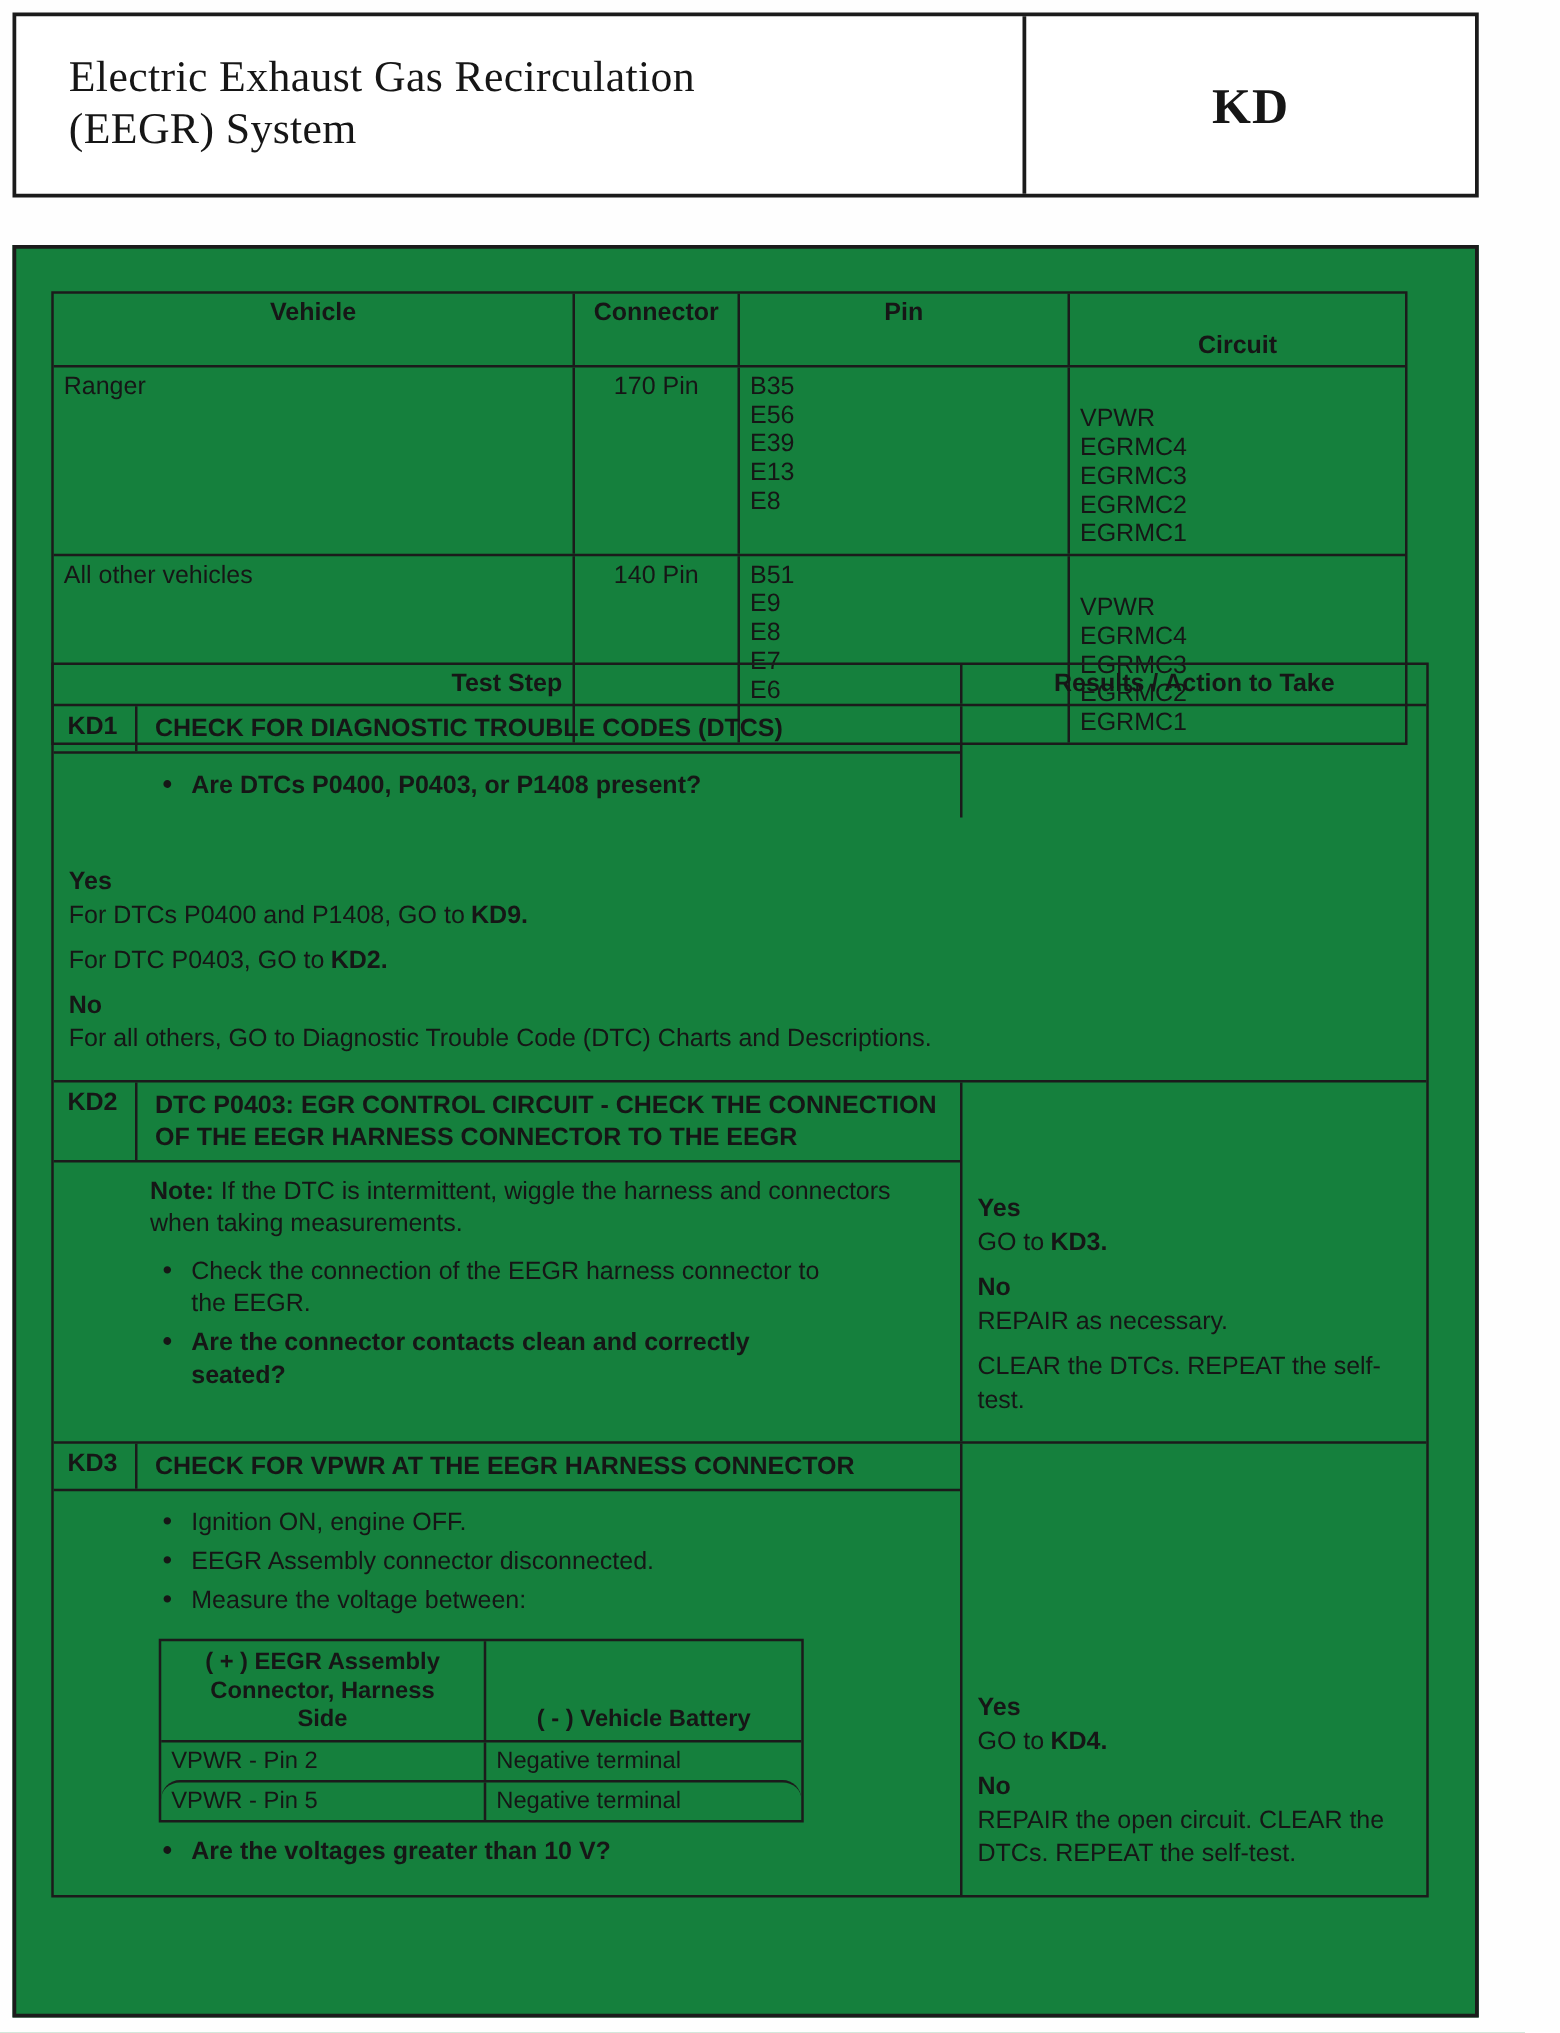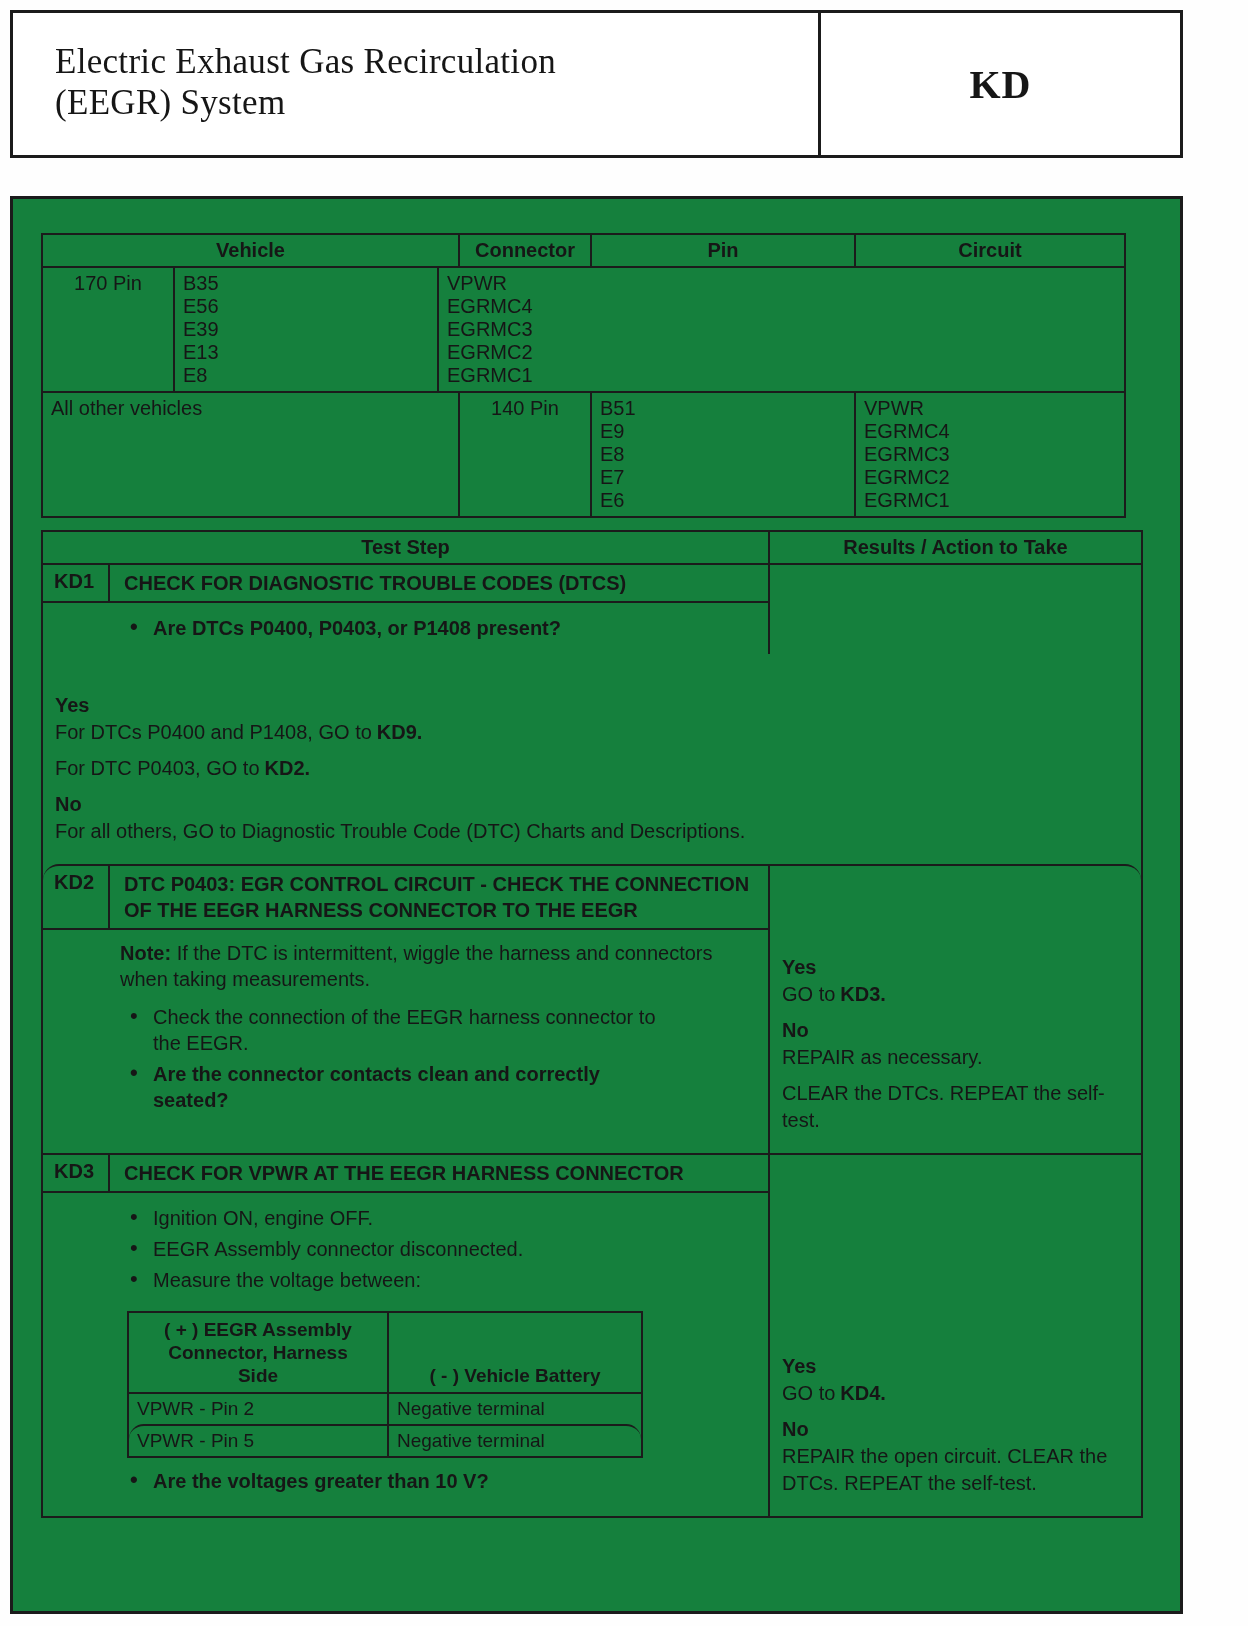--- a/index.html
+++ b/index.html
@@ -47,21 +47,21 @@
     border: 2px solid #1b1b1b; font-size: 20px;
   }
   .ct-row { display: flex; }
   .ct-header-row { border-bottom: 2px solid #1b1b1b; font-weight: bold; }
   .ct-header-row .ct-cell { text-align: center; padding: 4px 6px; }
   .ct-cell { padding: 4px 8px; }
   .c-vehicle { width: 417px; border-right: 2px solid #1b1b1b; }
   .c-connector { width: 132px; border-right: 2px solid #1b1b1b; }
   .ct-data-row .c-connector { text-align: center; }
   .c-pin { width: 264px; border-right: 2px solid #1b1b1b; }
-  .c-circuit { flex: 1; }
+  .c-circuit { flex: 1; margin-top: 26px; }
   .ct-data-row { min-height: 123px; }
   .ct-data-row + .ct-data-row { border-top: 2px solid #1b1b1b; }
   .stack-line { line-height: 23px; }
 
   
   .test-table {
     position: absolute; left: 28px; top: 331px; width: 1102px;
     border: 2px solid #1b1b1b; font-size: 20px;
   }
   .ts-header { display: flex; border-bottom: 2px solid #1b1b1b; font-weight: bold; }
@@ -73,21 +73,21 @@
   .sec-left { width: 727px; border-right: 2px solid #1b1b1b; display: flex; flex-direction: column; }
   .sec-right { flex: 1; padding: 0 10px 10px 12px; line-height: 27px; }
 
   .title-row { display: flex; border-bottom: 2px solid #1b1b1b; }
   .kd-cell { width: 67px; border-right: 2px solid #1b1b1b; font-weight: bold; padding: 5px 0 5px 11px; }
   .title-cell { flex: 1; font-weight: bold; padding: 5px 14px; line-height: 26px; }
 
   .sec-body { flex: 1; padding: 7px 8px 8px 2px; }
 
   .sec-kd1 { min-height: 254px; flex-direction: column; }
-  .sec-kd2 { min-height: 256px; border-radius: 16px; }
+  .sec-kd2 { min-height: 256px; }
   .sec-kd3 { min-height: 332px; }
   .sec-kd1 .sec-right { padding-top: 38px; }
   .sec-kd2 .sec-right { padding-top: 88px; }
   .sec-kd3 .sec-right { padding-top: 198px; }
 
   .bullet {
     position: relative; margin: 5px 0 5px 80px;
     padding-left: 28px; line-height: 26px; max-width: 545px;
   }
   .bullet::before { content: "\2022"; position: absolute; left: 5px; top: -1px; font-size: 22px; }
@@ -134,20 +134,21 @@
 
     <div class="conn-table">
       <div class="ct-row ct-header-row">
         <div class="ct-cell c-vehicle">Vehicle</div>
         <div class="ct-cell c-connector">Connector</div>
         <div class="ct-cell c-pin">Pin</div>
         <div class="ct-cell c-circuit">Circuit</div>
       </div>
 
       <div class="ct-row ct-data-row">
+        <div class="ct-cell c-vehicle">Ranger</div>
         <div class="ct-cell c-connector">170 Pin</div>
         <div class="ct-cell c-pin">
           <div class="stack-line">B35</div>
           <div class="stack-line">E56</div>
           <div class="stack-line">E39</div>
           <div class="stack-line">E13</div>
           <div class="stack-line">E8</div>
         </div>
         <div class="ct-cell c-circuit">
           <div class="stack-line">VPWR</div>

